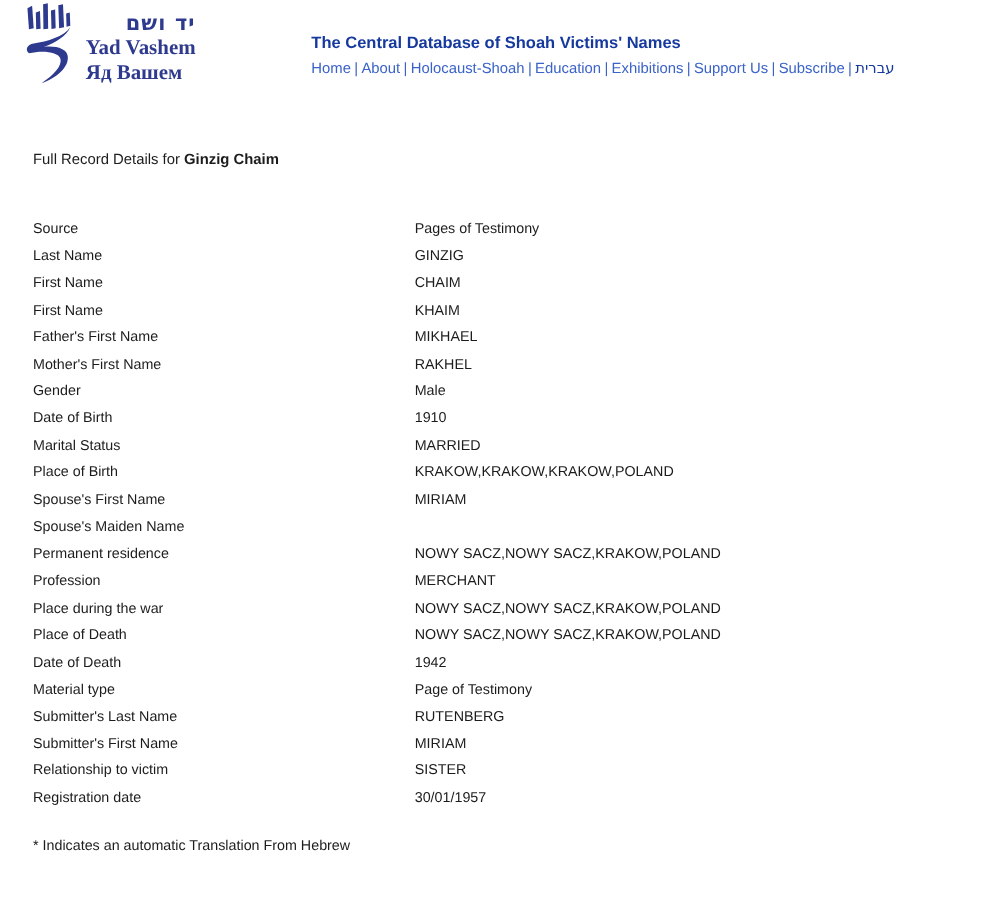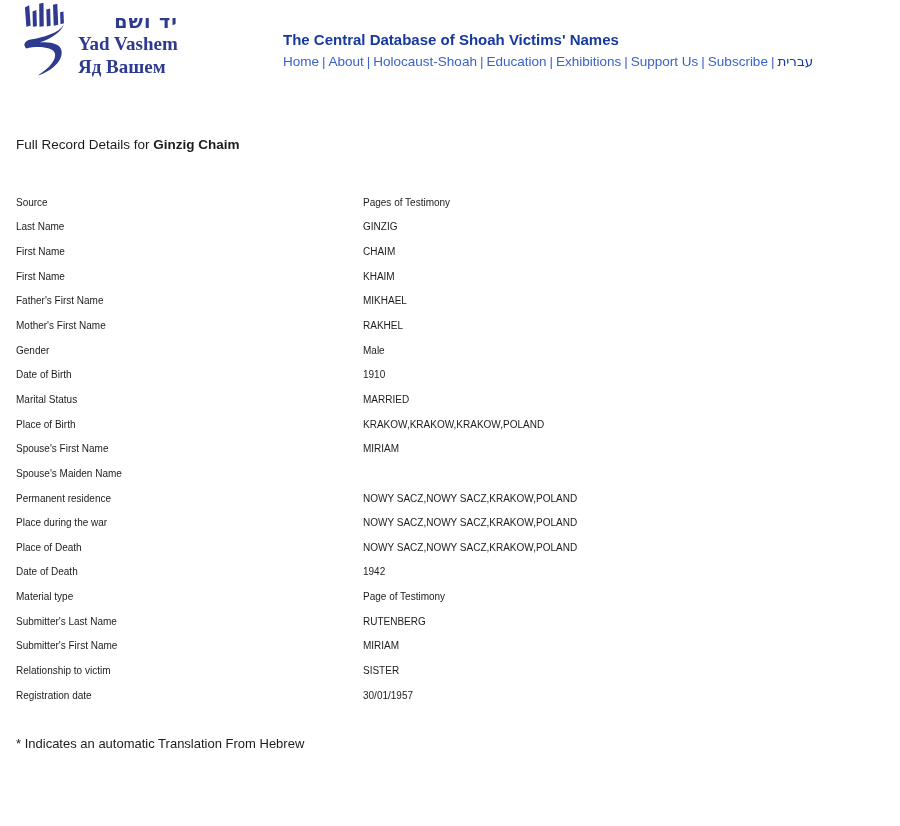--- a/index.html
+++ b/index.html
@@ -74,36 +74,36 @@
     text-decoration: none;
     cursor: pointer;
   }
   .main-nav a.nav-hebrew {
     font-family: "DejaVu Sans", sans-serif;
     color: var(--title-navy);
   }
   .nav-sep { color: var(--link-blue); padding: 0 3px; }
 
   
-  main { margin-left: 16px; }
+  main { margin-left: 30px; }
   .record-title {
     margin-top: 27px;
     font-size: 13.5px;
     line-height: 15px;
     color: var(--text-black);
   }
   .record-title b { font-weight: bold; }
 
   .record-table { margin-top: 38px; }
   .record-row {
     display: flex;
     height: 24.65px;
-    font-size: 10px;
+    font-size: 13px;
     line-height: 15px;
-    align-items: center;
+    align-items: flex-end;
   }
   .record-label {
     flex: 0 0 347px;
     color: var(--text-black);
   }
   .record-value {
     flex: 1 1 auto;
     color: var(--text-black);
   }
 
@@ -204,20 +204,24 @@
         <span class="record-value">MIRIAM</span>
       </div>
       <div class="record-row">
         <span class="record-label">Spouse's Maiden Name</span>
       </div>
       <div class="record-row">
         <span class="record-label">Permanent residence</span>
         <span class="record-value">NOWY SACZ,NOWY SACZ,KRAKOW,POLAND</span>
       </div>
       <div class="record-row">
+        <span class="record-label">Profession</span>
+        <span class="record-value">MERCHANT</span>
+      </div>
+      <div class="record-row">
         <span class="record-label">Place during the war</span>
         <span class="record-value">NOWY SACZ,NOWY SACZ,KRAKOW,POLAND</span>
       </div>
       <div class="record-row">
         <span class="record-label">Place of Death</span>
         <span class="record-value">NOWY SACZ,NOWY SACZ,KRAKOW,POLAND</span>
       </div>
       <div class="record-row">
         <span class="record-label">Date of Death</span>
         <span class="record-value">1942</span>

